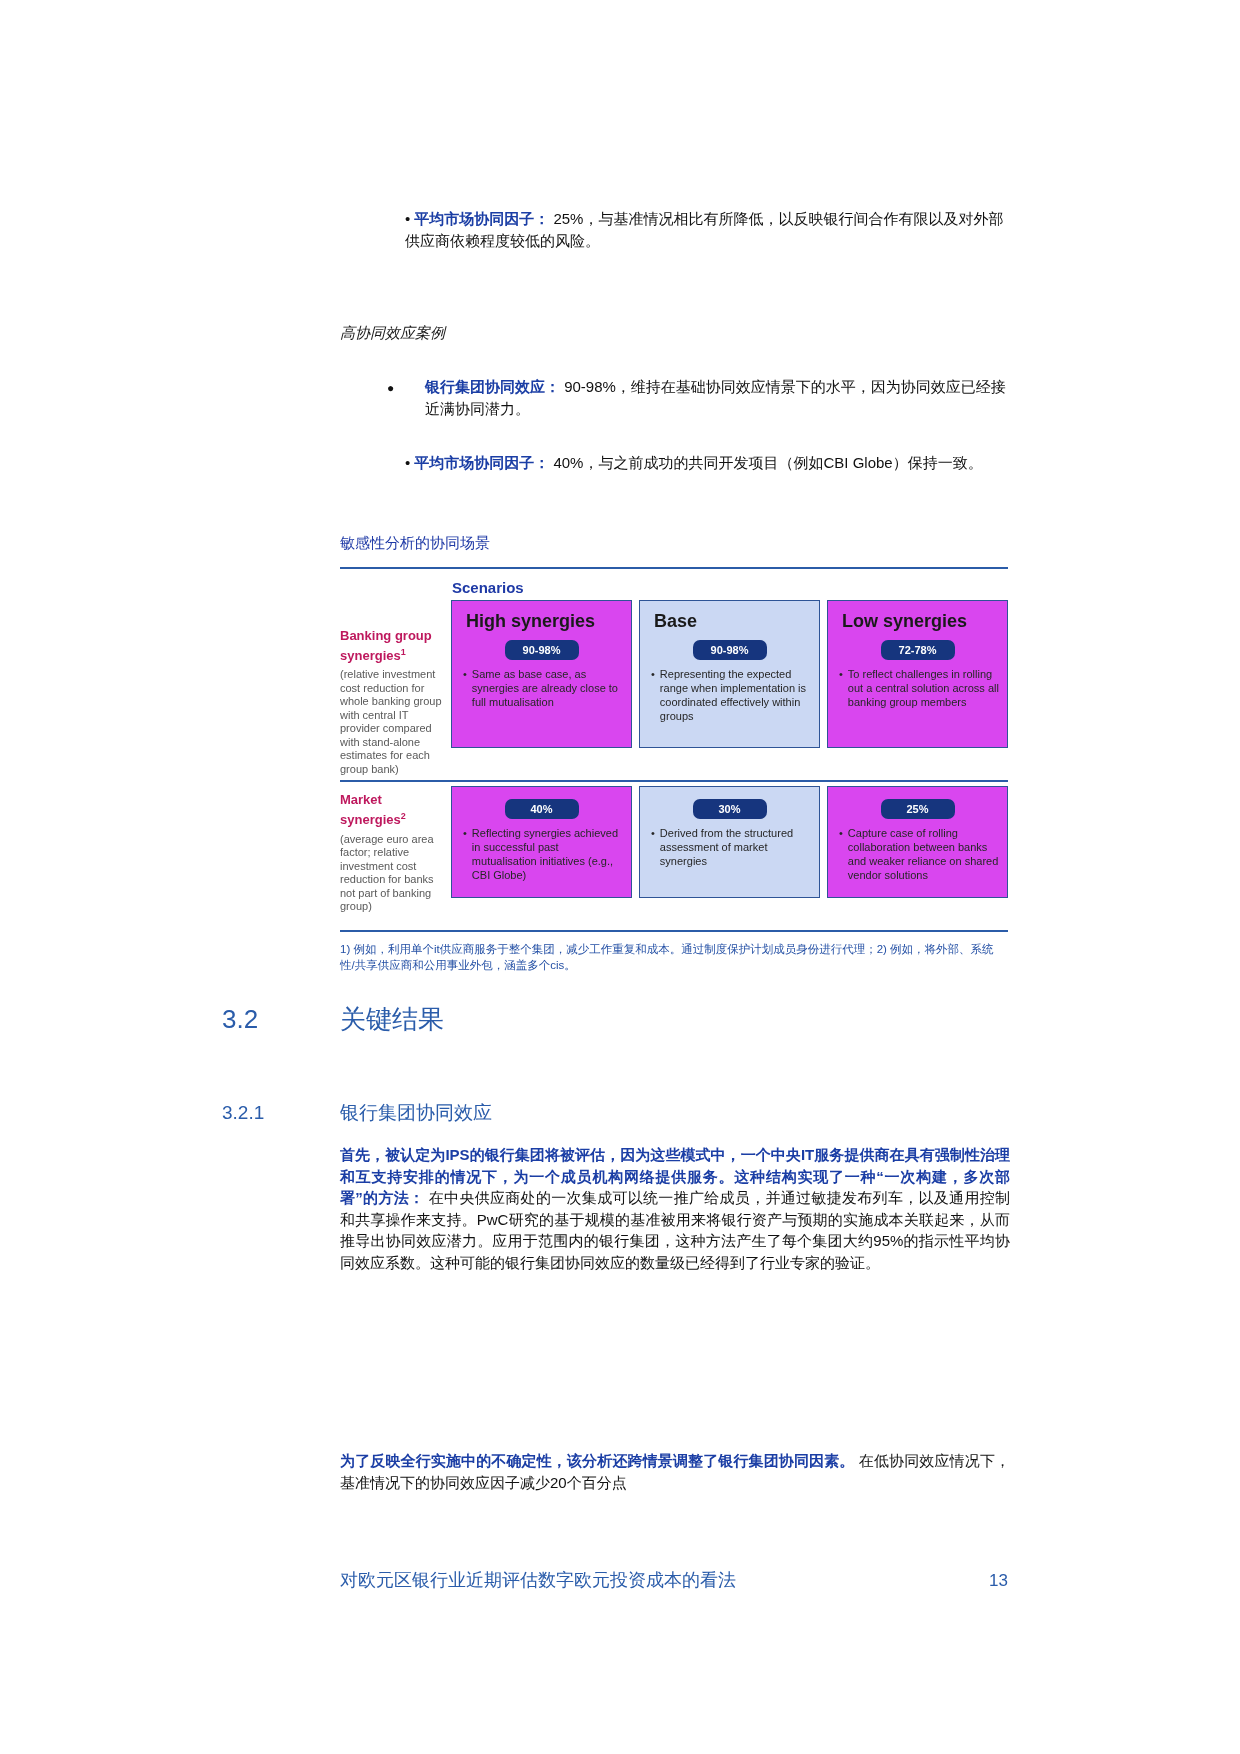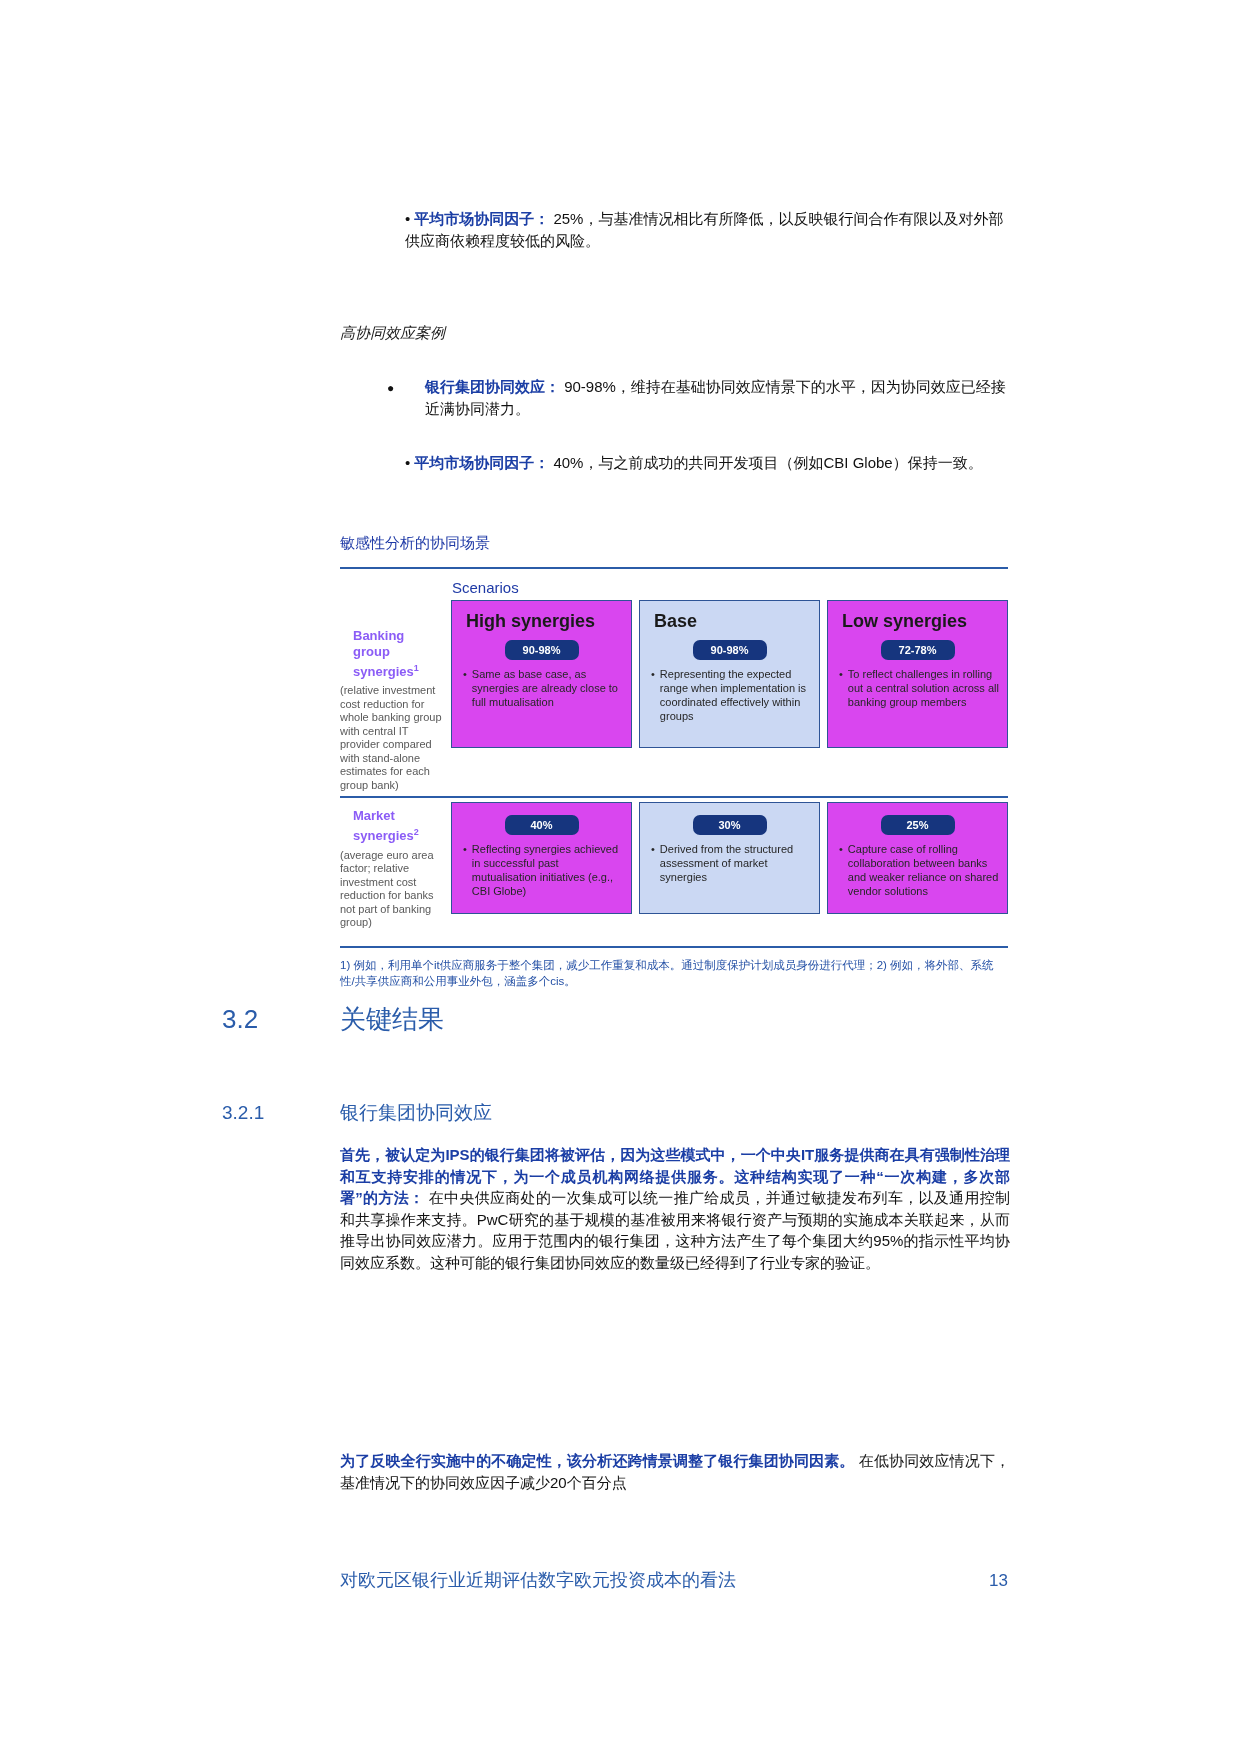--- a/index.html
+++ b/index.html
@@ -18,24 +18,24 @@
 
   .italic-heading { font-size:15px; font-style:italic; color:#1a1a1a; }
 
   
   .figure { position:absolute; left:340px; top:531px; width:668px; }
   .fig-label { font-size:15px; font-weight:bold; color:#1F3AA6; line-height:20px; }
   .fig-title { font-size:15px; color:#1F3AA6; line-height:20px; margin-top:2px; }
   .fig-rule { height:2px; background:#2B5CA8; }
   .fig-rule.top { margin-top:14px; }
   .fig-rule.bottom { margin-top:16px; }
-  .scenarios { margin:10px 0 4px 112px; font-size:15px; font-weight:normal; color:#1F3AA6; }
+  .scenarios { margin:10px 0 4px 112px; font-size:15px; font-weight:bold; color:#1F3AA6; }
   .fig-row { display:flex; gap:7px; align-items:stretch; }
   .label-col { width:104px; flex:none; }
-  .row-label { font-size:13px; font-weight:bold; color:#8b5cf6; line-height:16px;margin-left:13px; }
+  .row-label { font-size:13px; font-weight:bold; color:#be185d; line-height:16px; }
   .row-label sup { font-size:9px; }
   .row-caption { font-size:11px; color:#595959; line-height:13.5px; margin-top:4px; }
   .r1 .row-label { margin-top:28px; }
   .r2 .row-label { margin-top:6px; }
   .fig-box { flex:1; border:1.5px solid #2E5496; background:#d946ef; position:relative; }
   .fig-box.base { background:#CBD8F3; }
   .r1 .fig-box { height:148px; }
   .r2 .fig-box { height:112px; }
   .box-title { font-size:18px; font-weight:bold; color:#1a1a1a; padding:10px 0 0 14px; }
   .badge { min-width:74px; width:max-content; margin:8px auto 0 auto; background:#16357E; color:#ffffff;

